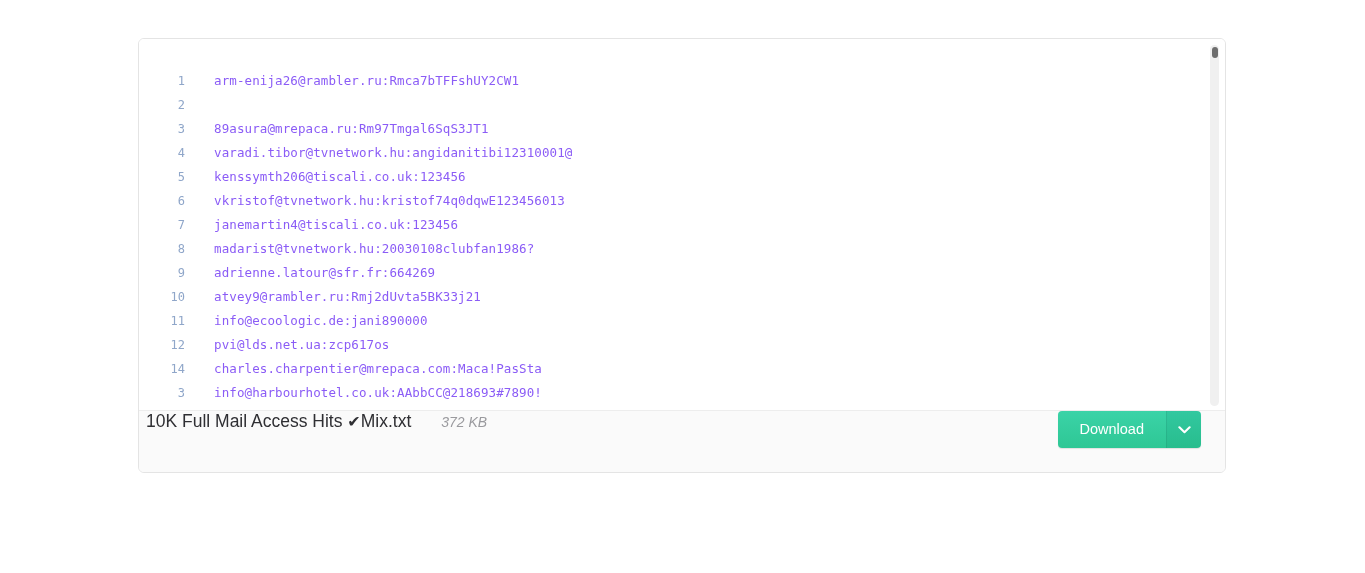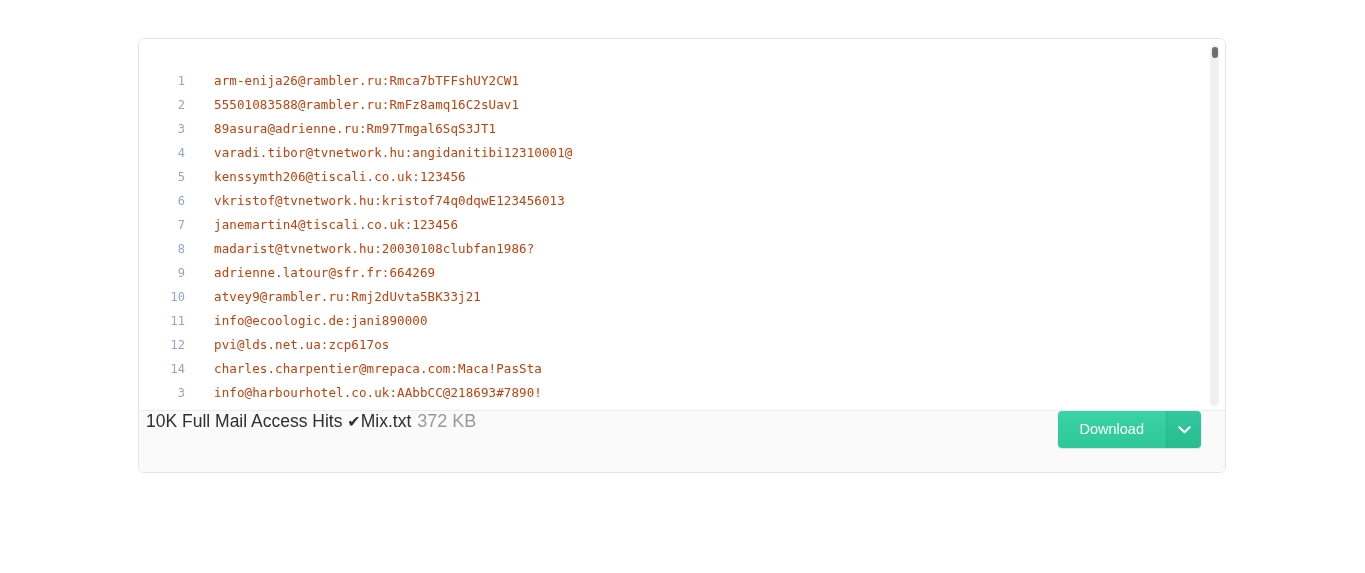--- a/index.html
+++ b/index.html
@@ -53,21 +53,21 @@
     width: 46px;
     min-width: 46px;
     text-align: right;
     color: #8fa6c9;
     font-size: 12px;
     padding-right: 0;
     user-select: none;
   }
   .line-text {
     padding-left: 29px;
-    color: #c2410c;
+    color: #8b5cf6;
     letter-spacing: 0.1px;
   }
 
   
   #viewer-scrollbar {
     position: absolute;
     top: 6px;
     right: 6px;
     bottom: 4px;
     width: 9px;
@@ -104,24 +104,25 @@
   #file-name {
     font-size: 17.5px;
     color: #2f2f33;
     white-space: nowrap;
   }
   #file-name-check {
     color: #2f2f33;
     font-size: 16px;
   }
   #file-size {
-    font-size: 18px;
+    font-size: 14px;
     color: #9a9a9e;
-    margin-left: 6px;
+    margin-left: 30px;
     white-space: nowrap;
+    font-style: italic;
   }
 
   #footer-actions {
     display: flex;
     align-items: center;
     flex: 0 0 auto;
   }
 
   
   #download-split {
@@ -169,22 +170,22 @@
   }
 </style>
 </head>
 <body>
 
 <div id="file-preview-card">
 
   <div id="text-viewer">
     <div id="code-lines">
         <div class="code-line"><span class="line-no">1</span><span class="line-text">arm-enija26@rambler.ru:Rmca7bTFFshUY2CW1</span></div>
-        <div class="code-line"><span class="line-no">2</span><span class="line-text">55501083588@rambler.ru:RmFz8amq16C2sUav1</span></div>
-        <div class="code-line"><span class="line-no">3</span><span class="line-text">89asura@adrienne.ru:Rm97Tmgal6SqS3JT1</span></div>
+        <div class="code-line"><span class="line-no">2</span></div>
+        <div class="code-line"><span class="line-no">3</span><span class="line-text">89asura@mrepaca.ru:Rm97Tmgal6SqS3JT1</span></div>
         <div class="code-line"><span class="line-no">4</span><span class="line-text">varadi.tibor@tvnetwork.hu:angidanitibi12310001@</span></div>
         <div class="code-line"><span class="line-no">5</span><span class="line-text">kenssymth206@tiscali.co.uk:123456</span></div>
         <div class="code-line"><span class="line-no">6</span><span class="line-text">vkristof@tvnetwork.hu:kristof74q0dqwE123456013</span></div>
         <div class="code-line"><span class="line-no">7</span><span class="line-text">janemartin4@tiscali.co.uk:123456</span></div>
         <div class="code-line"><span class="line-no">8</span><span class="line-text">madarist@tvnetwork.hu:20030108clubfan1986?</span></div>
         <div class="code-line"><span class="line-no">9</span><span class="line-text">adrienne.latour@sfr.fr:664269</span></div>
         <div class="code-line"><span class="line-no">10</span><span class="line-text">atvey9@rambler.ru:Rmj2dUvta5BK33j21</span></div>
         <div class="code-line"><span class="line-no">11</span><span class="line-text">info@ecoologic.de:jani890000</span></div>
         <div class="code-line"><span class="line-no">12</span><span class="line-text">pvi@lds.net.ua:zcp617os</span></div>
         <div class="code-line"><span class="line-no">14</span><span class="line-text">charles.charpentier@mrepaca.com:Maca!PasSta</span></div>

